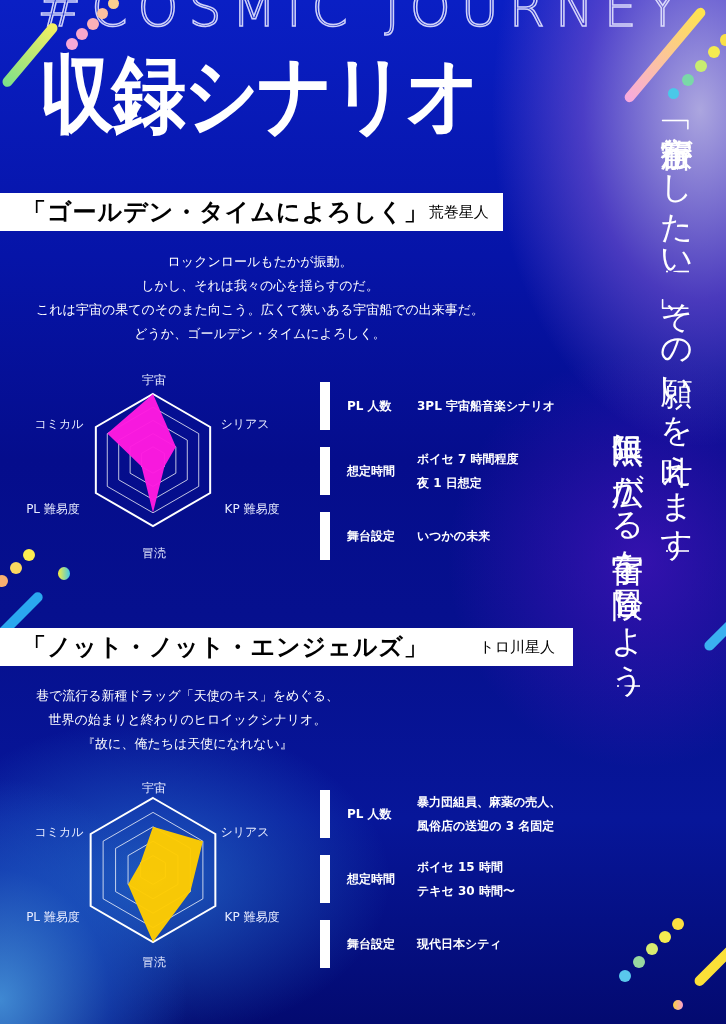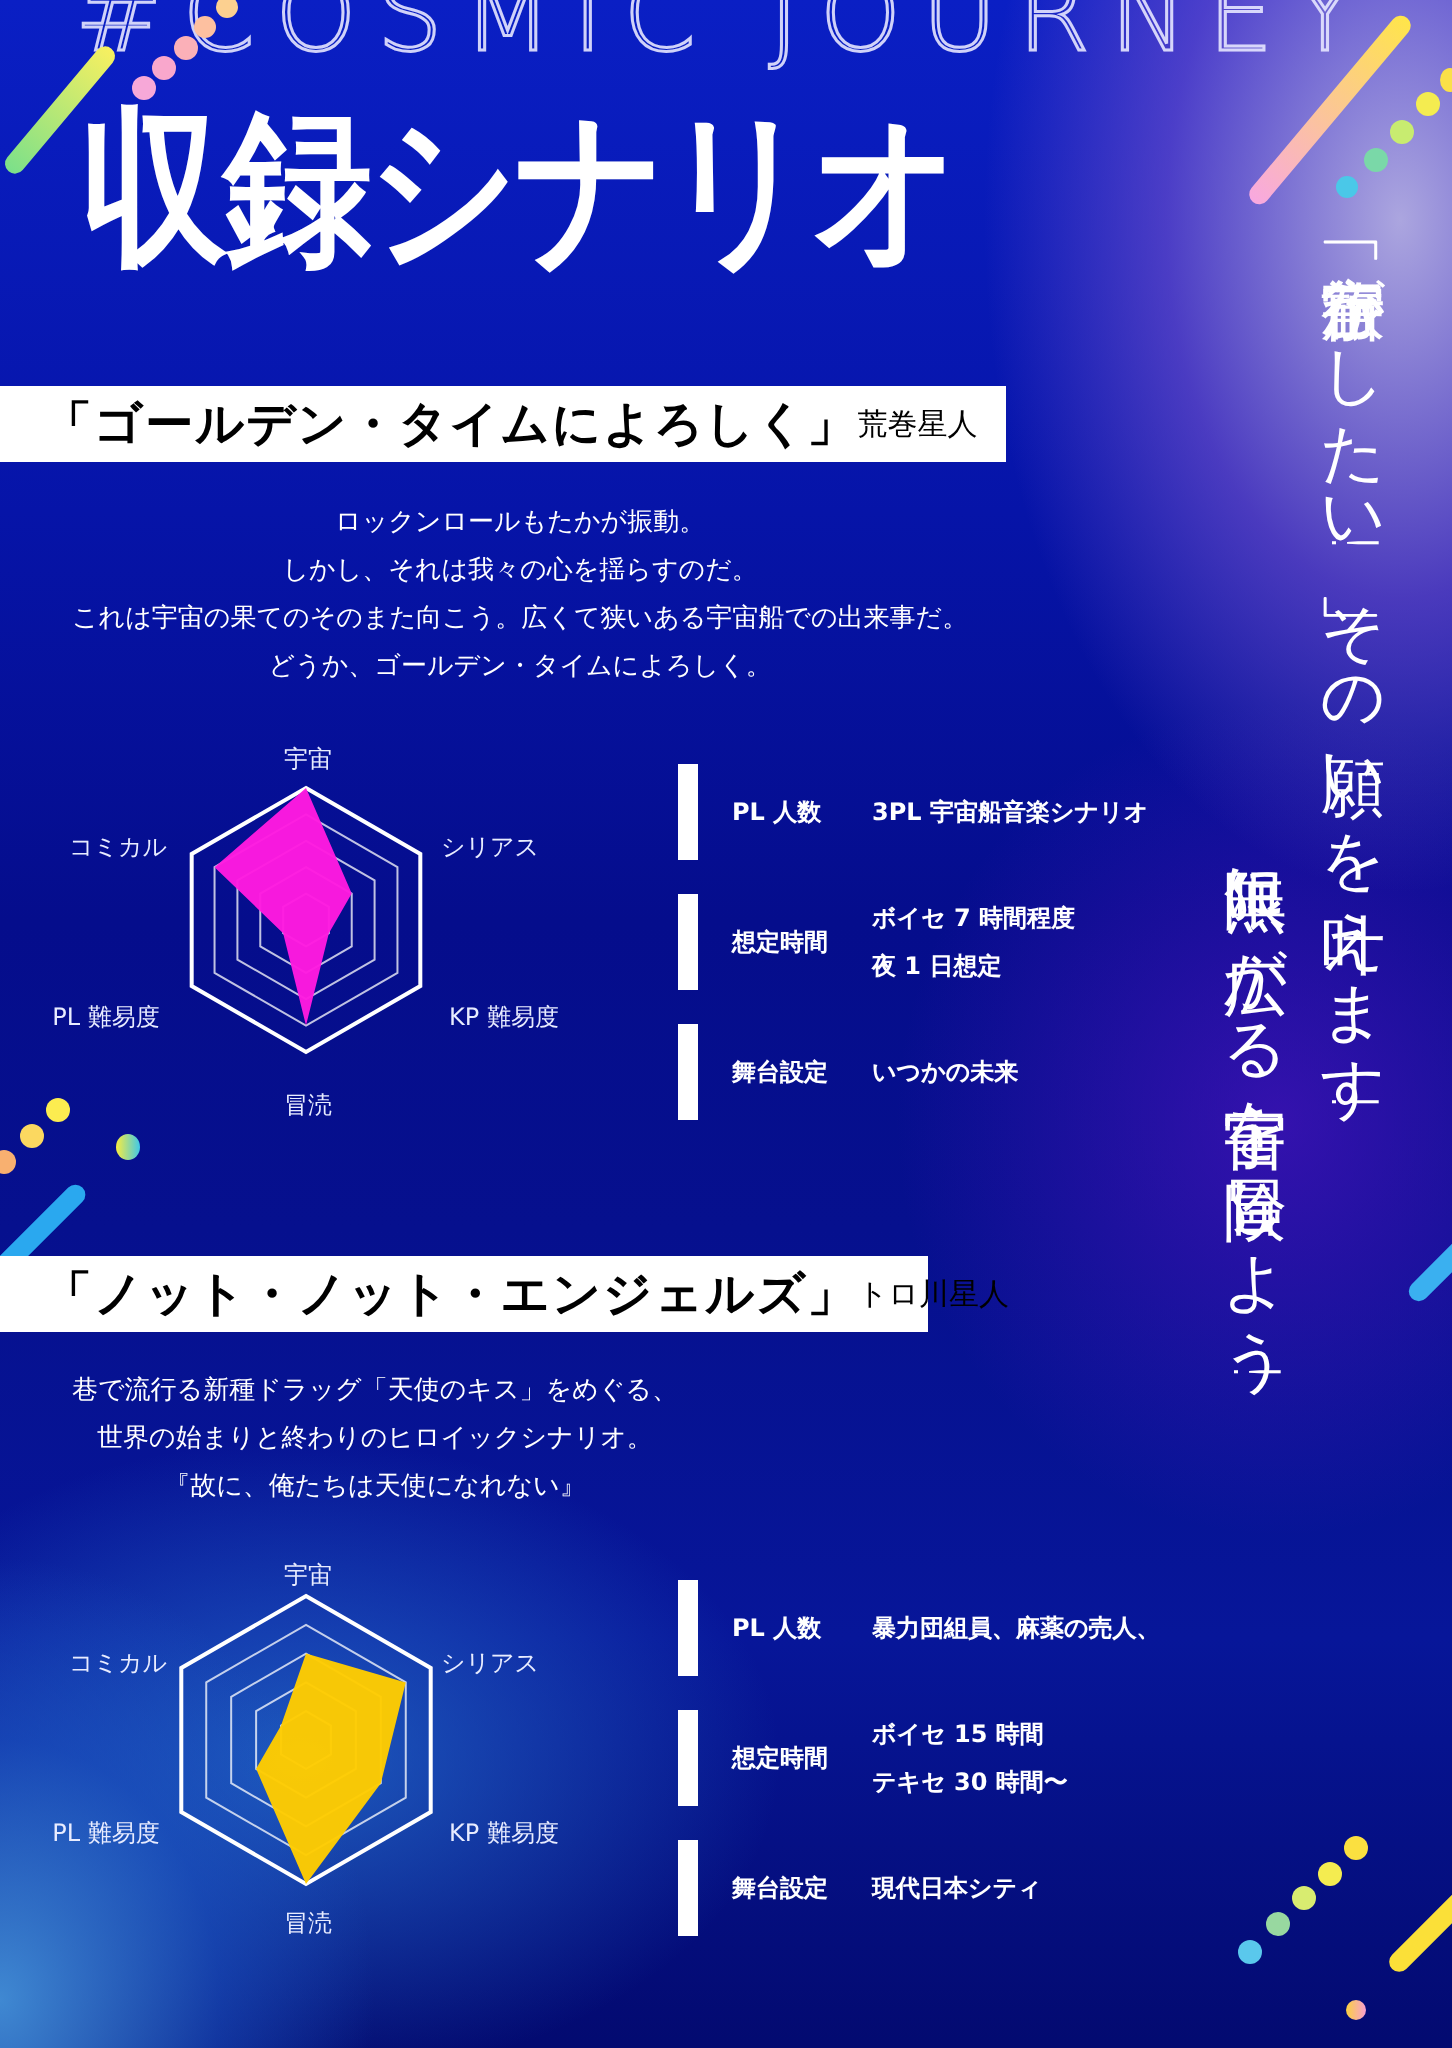--- a/index.html
+++ b/index.html
@@ -39,21 +39,21 @@
     font-size:24px; font-weight:bold; padding-left:22px; letter-spacing:1px; white-space:nowrap;
   }
   .scenario-header .author {
     font-size:15px; margin-left:auto; padding-right:18px; white-space:nowrap;
   }
   .desc {
     position:absolute; left:36px; font-size:13px; line-height:24px; font-weight:normal;text-align:center;
   }
   .radar { position:absolute; }
   .radar-label { position:absolute; font-size:12px; white-space:nowrap; transform:translate(-50%,-50%); color:#e8ecff;text-align:right; }
-  .info-row { position:absolute; left:320px; display:flex; align-items:center;margin-left:19px; }
+  .info-row { position:absolute; left:320px; display:flex; align-items:center; }
   .info-row .bar { width:10px; height:48px; background:#fff; }
   .info-row .key { width:70px; margin-left:17px; font-size:12px; font-weight:bold; }
   .info-row .val { font-size:12px; font-weight:bold; line-height:24px; }
   .vertical {
     position:absolute; writing-mode:vertical-rl; font-size:32px; letter-spacing:1px;
     font-weight:200; color:#fff; white-space:nowrap;
   }
 </style>
 </head>
 <body>
@@ -139,21 +139,21 @@
     </div>
 </div>
 <div class="info-row" style="top:512px;">
   <div class="bar"></div>
   <div class="key">舞台設定</div>
   <div class="val">
       <div>いつかの未来</div>
     </div>
 </div>
 
-<div class="scenario-header" style="top:628px;width:464px;">
+<div class="scenario-header" style="top:628px;width:573px;">
   <span class="title">「ノット・ノット・エンジェルズ」</span>
   <span class="author">トロ川星人</span>
 </div>
 <div class="desc" style="top:684px;">
   <div>巷で流行る新種ドラッグ「天使のキス」をめぐる、</div>
   <div>世界の始まりと終わりのヒロイックシナリオ。</div>
   <div>『故に、俺たちは天使になれない』</div>
 </div>
 
 <svg class="radar" style="left:0;top:770px;" width="300" height="220" id="radar2">
@@ -171,20 +171,21 @@
   <span class="radar-label" style="left:154px;top:192px;">冒涜</span>
   <span class="radar-label" style="left:53px;top:147px;">PL 難易度</span>
   <span class="radar-label" style="left:59px;top:62px;">コミカル</span>
 </div>
 
 <div class="info-row" style="top:790px;">
   <div class="bar"></div>
   <div class="key">PL 人数</div>
   <div class="val">
       <div>暴力団組員、麻薬の売人、</div>
+      <div>風俗店の送迎の 3 名固定</div>
     </div>
 </div>
 <div class="info-row" style="top:855px;">
   <div class="bar"></div>
   <div class="key">想定時間</div>
   <div class="val">
       <div>ボイセ 15 時間</div>
       <div>テキセ 30 時間〜</div>
     </div>
 </div>

